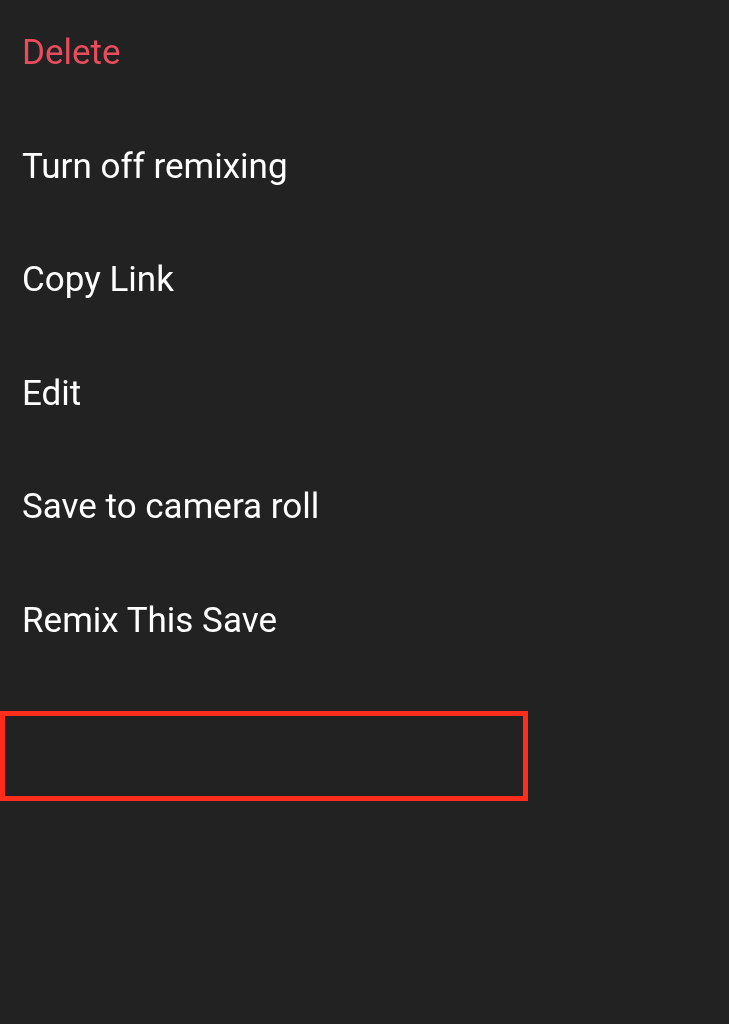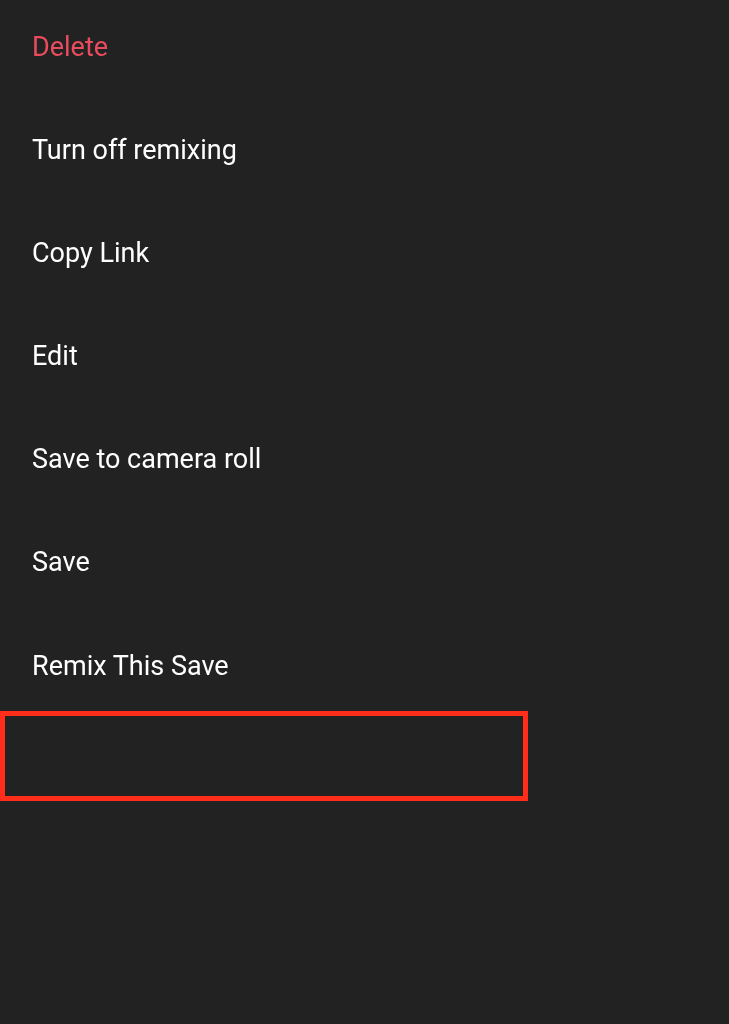--- a/index.html
+++ b/index.html
@@ -14,23 +14,23 @@
       height: 1024px;
       overflow: hidden;
     }
     .menu-container {
       display: flex;
       flex-direction: column;
       padding-top: 10px;
     }
     .menu-item {
       color: #ffffff;
-      font-size: 27px;
+      font-size: 35px;
       font-weight: 400;
-      padding: 20px 32px;
+      padding: 20px 22px;
       cursor: pointer;
       line-height: 1.3;
       margin-bottom: 28px;
     }
     .menu-item.destructive {
       color: #e84c5d;
     }
     .highlight-box {
       border: 5px solid #ff2d1a;
       position: absolute;
@@ -43,17 +43,16 @@
   </style>
 </head>
 <body>
 
 <div class="menu-container">
   <div class="menu-item destructive">Delete</div>
   <div class="menu-item">Turn off remixing</div>
   <div class="menu-item">Copy Link</div>
   <div class="menu-item">Edit</div>
   <div class="menu-item">Save to camera roll</div>
-  <div class="menu-item">Save</div>
   <div class="menu-item">Remix This Save</div>
 </div>
 
 <div class="highlight-box"></div>
 
 </body></html>

